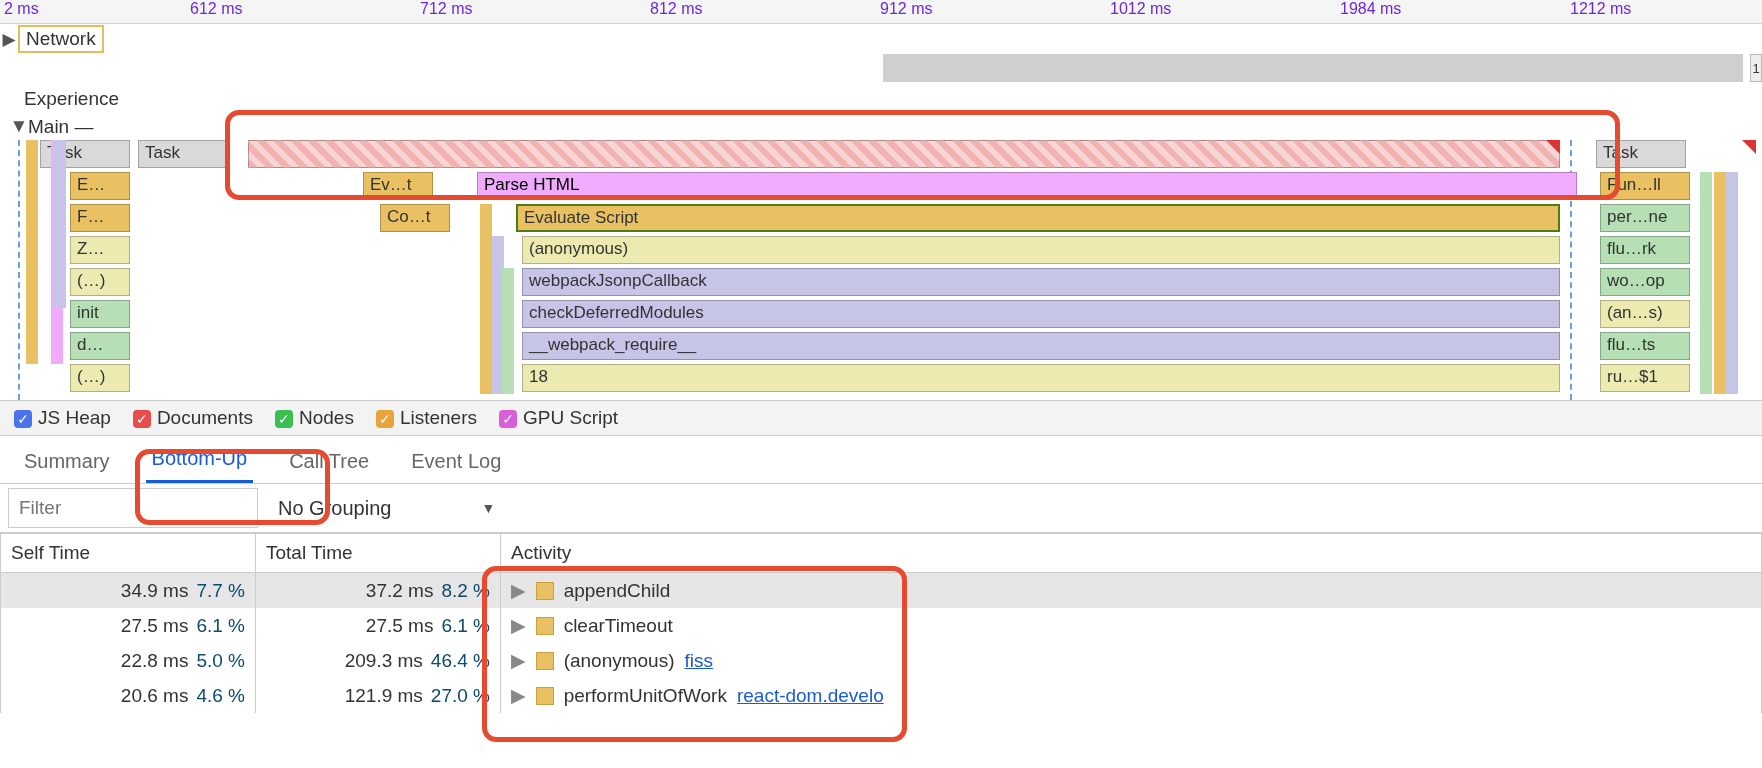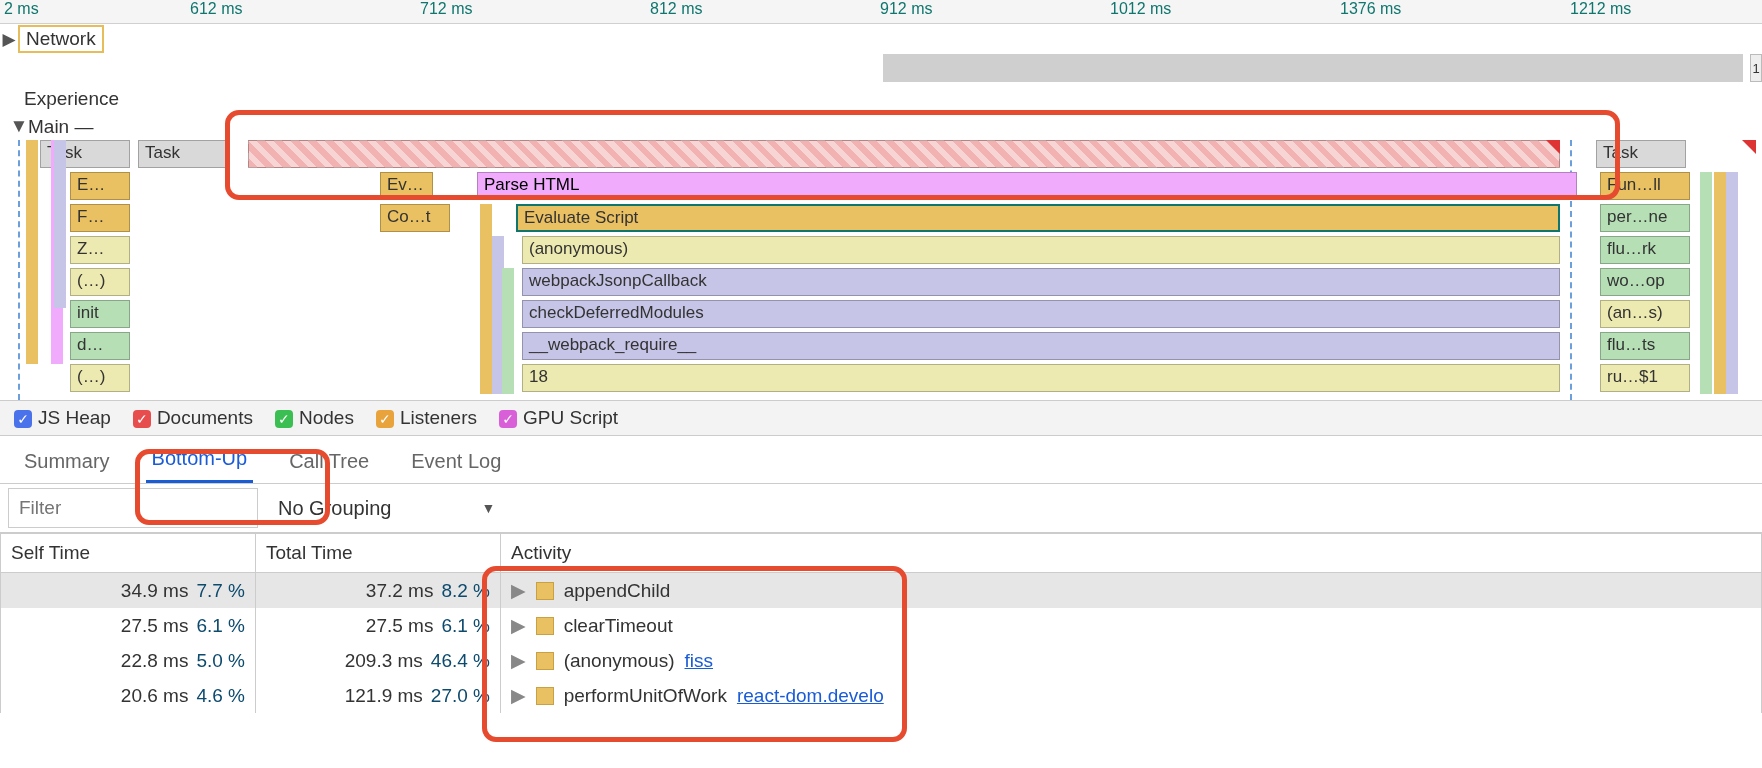--- a/index.html
+++ b/index.html
@@ -1,18 +1,18 @@
 <!DOCTYPE html>
 <html><head>
 <meta charset="utf-8">
 <style>
   * { box-sizing: border-box; margin: 0; padding: 0; }
   html, body { width: 1762px; height: 768px; font-family: "Helvetica Neue", Arial, sans-serif; font-size: 17px; color: #333; background: #fff; overflow: hidden; }
   .ruler { position: relative; height: 24px; border-bottom: 1px solid #d0d0d0; background: #f5f5f5; }
-  .ruler .tick { position: absolute; top: 0; font-size: 16px; color: #0f766e; }
+  .ruler .tick { position: absolute; top: 0; font-size: 16px; color: #6d28d9; }
   .flame-area { position: relative; background: #fff; }
   .track-row { display: flex; align-items: center; height: 30px; }
   .disclosure { width: 18px; display: inline-flex; justify-content: center; cursor: pointer; color: #555; user-select: none; }
   .track-title { padding: 1px 6px; font-size: 19px; }
   .net-title { border: 2px solid #e7bd5b; background: #fff; }
   .net-bar { position: absolute; left: 883px; top: 30px; height: 28px; width: 860px; background: #cfcfcf; }
   .net-tail { position: absolute; left: 1750px; top: 30px; height: 28px; width: 12px; background: #eee; border: 1px solid #bbb; font-size: 13px; display:flex;align-items:center;justify-content:center; }
   .main-header { padding: 2px 4px 2px 10px; font-size: 19px; display:flex; align-items:center; }
   .main-url { color: #333; }
   
@@ -64,21 +64,21 @@
 </head>
 <body>
 
 <div class="ruler">
   <span class="tick" style="left:4px">2 ms</span>
   <span class="tick" style="left:190px">612 ms</span>
   <span class="tick" style="left:420px">712 ms</span>
   <span class="tick" style="left:650px">812 ms</span>
   <span class="tick" style="left:880px">912 ms</span>
   <span class="tick" style="left:1110px">1012 ms</span>
-  <span class="tick" style="left:1340px">1376 ms</span>
+  <span class="tick" style="left:1340px">1984 ms</span>
   <span class="tick" style="left:1570px">1212 ms</span>
 </div>
 
 <div class="flame-area" style="position:relative;">
 
   <div class="track-row">
     <span class="disclosure">▶</span>
     <span class="track-title net-title">Network</span>
   </div>
   <div class="net-bar"></div>
@@ -111,25 +111,25 @@
     <div class="bar violet thin" style="left:54px; top:56;  width:6px; height:168px"></div>
 
     <div class="bar gold" style="left:70px; top:32px;  width:60px">E…</div>
     <div class="bar gold" style="left:70px; top:64px;  width:60px">F…</div>
     <div class="bar cream" style="left:70px; top:96px;  width:60px">Z…</div>
     <div class="bar cream" style="left:70px; top:128px; width:60px">(…)</div>
     <div class="bar green" style="left:70px; top:160px; width:60px">init</div>
     <div class="bar green" style="left:70px; top:192px; width:60px">d…</div>
     <div class="bar cream" style="left:70px; top:224px; width:60px">(…)</div>
 
-    <div class="bar gold" style="left:380px; top:32px; width:53px">Ev…t</div>
+    <div class="bar gold" style="left:363px; top:32px; width:70px">Ev…t</div>
     <div class="bar gold" style="left:380px; top:64px; width:70px">Co…t</div>
 
     <div class="bar blue" style="left:460px; top:32px;  width:1100px">Parse HTML</div>
-    <div class="bar gold" style="left:516px; top:64px;  width:1044px; border:2px solid #0f766e">Evaluate Script</div>
+    <div class="bar gold" style="left:516px; top:64px;  width:1044px; border:2px solid #4d7c0f">Evaluate Script</div>
     <div class="bar cream" style="left:522px; top:96px;  width:1038px">(anonymous)</div>
     <div class="bar violet" style="left:522px; top:160px; width:1038px">checkDeferredModules</div>
     <div class="bar violet" style="left:522px; top:128px; width:1038px">webpackJsonpCallback</div>
     <div class="bar violet" style="left:522px; top:192px; width:1038px">__webpack_require__</div>
     <div class="bar cream" style="left:522px; top:224px; width:1038px">18</div>
 
     <div class="bar gold thin" style="left:480px; top:64px;  width:6px; height:190px"></div>
     <div class="bar violet thin" style="left:492px; top:96px;  width:6px; height:158px"></div>
     <div class="bar green thin" style="left:502px; top:128px; width:6px; height:126px"></div>
 

